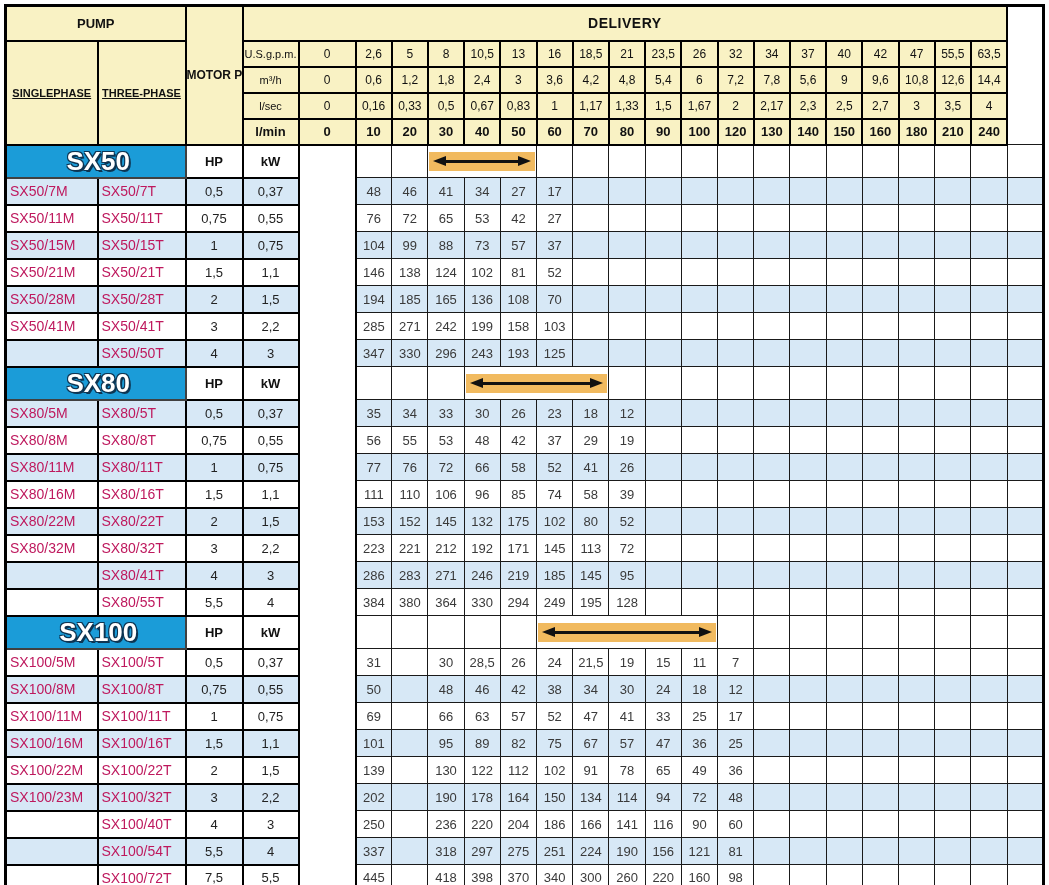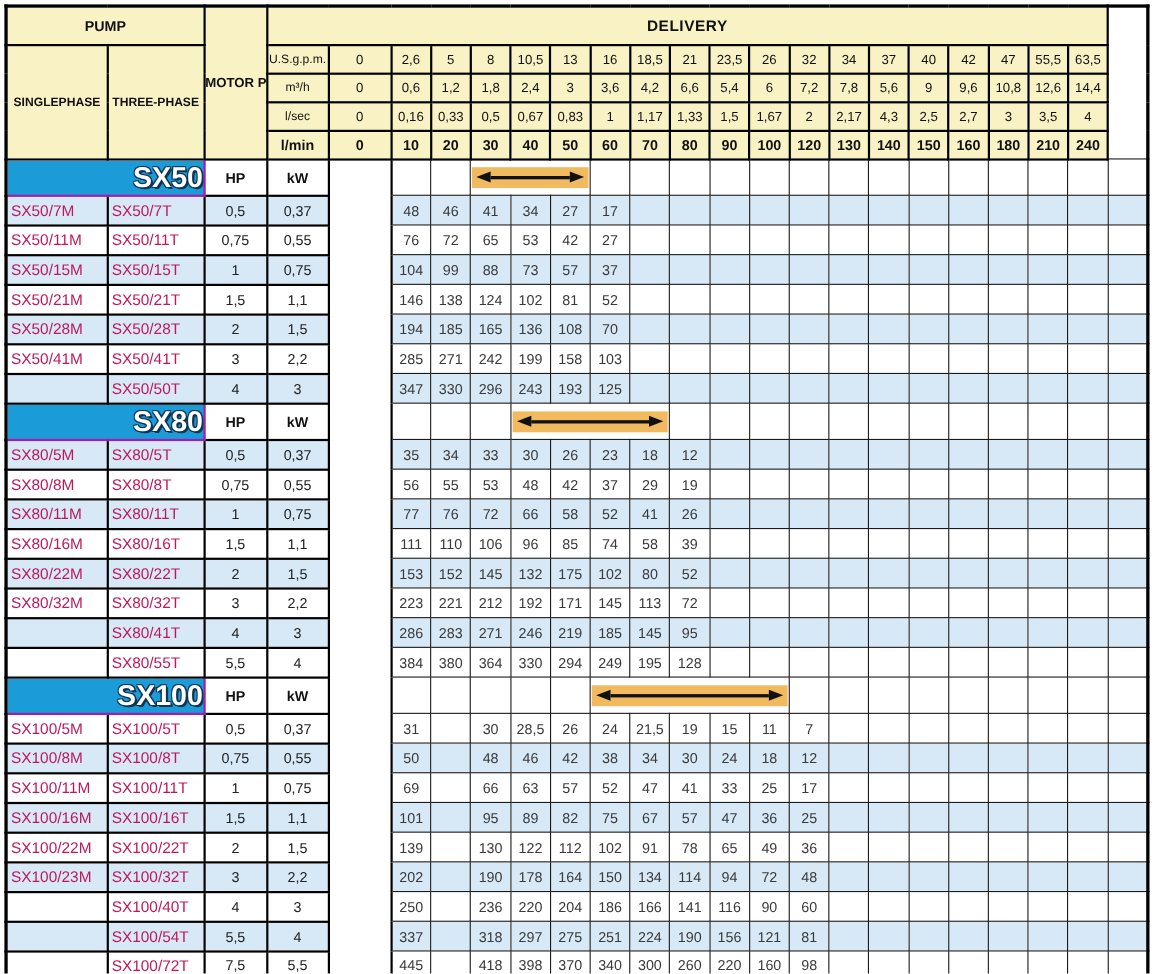--- a/index.html
+++ b/index.html
@@ -15,32 +15,32 @@
     padding:4px;font-family:"Liberation Sans",sans-serif;
   }
   table{border-collapse:collapse;table-layout:fixed;width:1041px;border:3px solid #000;}
   td{overflow:hidden;white-space:nowrap;vertical-align:middle;text-align:center;box-sizing:border-box;padding:0;}
 
   
   .hd{background:var(--header_bg);border:2px solid #000;color:#111;}
   .c-pump{font-weight:bold;font-size:13px;}
   .c-motor{font-weight:bold;font-size:12px;}
   .c-delivery{font-weight:bold;font-size:14px;letter-spacing:.5px;}
-  .c-single,.c-three{font-weight:bold;font-size:11px;}
+  .c-single,.c-three{font-weight:bold;font-size:11px;text-decoration:underline;}
   .unit-label{font-size:11px;}
   .unit-value{font-size:12px;}
   tr.r-delivery{height:35px;}
   tr.r-unit{height:26px;}
   tr.r-lmin td{font-weight:bold;font-size:13px;}
 
   
   tr.section-row{height:30px;}
   .section-name{
-    background:var(--section_header_bg);border:2px solid #a21caf;
-    text-align:right;padding-left:5px;color:#fff;font-weight:bold;font-size:26px;
+    background:var(--section_header_bg);border:2px solid #404040;
+    text-align:center;padding-left:5px;color:#fff;font-weight:bold;font-size:26px;
     text-shadow:-1px -1px 0 #0e3552,1px -1px 0 #0e3552,-1px 1px 0 #0e3552,1px 1px 0 #0e3552,2px 2px 0 #0e3552;
   }
   .hp-label,.kw-label{font-weight:bold;font-size:13px;background:#fff;border:2px solid #000;color:#111;}
   .hcell{background:#fff;border:1px solid var(--grid);}
   .arrow-cell{padding:4px 1px;}
   .arrow-bar{height:19px;background:var(--arrow_bg);display:flex;align-items:center;padding:0 4px;}
   .arrow-line{flex:1;height:3px;background:#111;}
   .tri-l{width:0;height:0;border-top:5px solid transparent;border-bottom:5px solid transparent;border-right:13px solid #111;}
   .tri-r{width:0;height:0;border-top:5px solid transparent;border-bottom:5px solid transparent;border-left:13px solid #111;}
 
@@ -101,21 +101,21 @@
       <tr class="r-unit" id="unit-row-1">
           <td class="hd unit-label">m³/h</td>
           <td class="hd unit-value">0</td>
           <td class="hd unit-value">0,6</td>
           <td class="hd unit-value">1,2</td>
           <td class="hd unit-value">1,8</td>
           <td class="hd unit-value">2,4</td>
           <td class="hd unit-value">3</td>
           <td class="hd unit-value">3,6</td>
           <td class="hd unit-value">4,2</td>
-          <td class="hd unit-value">6,6</td>
+          <td class="hd unit-value">4,8</td>
           <td class="hd unit-value">5,4</td>
           <td class="hd unit-value">6</td>
           <td class="hd unit-value">7,2</td>
           <td class="hd unit-value">7,8</td>
           <td class="hd unit-value">5,6</td>
           <td class="hd unit-value">9</td>
           <td class="hd unit-value">9,6</td>
           <td class="hd unit-value">10,8</td>
           <td class="hd unit-value">12,6</td>
           <td class="hd unit-value">14,4</td>
@@ -128,21 +128,21 @@
           <td class="hd unit-value">0,5</td>
           <td class="hd unit-value">0,67</td>
           <td class="hd unit-value">0,83</td>
           <td class="hd unit-value">1</td>
           <td class="hd unit-value">1,17</td>
           <td class="hd unit-value">1,33</td>
           <td class="hd unit-value">1,5</td>
           <td class="hd unit-value">1,67</td>
           <td class="hd unit-value">2</td>
           <td class="hd unit-value">2,17</td>
-          <td class="hd unit-value">4,3</td>
+          <td class="hd unit-value">2,3</td>
           <td class="hd unit-value">2,5</td>
           <td class="hd unit-value">2,7</td>
           <td class="hd unit-value">3</td>
           <td class="hd unit-value">3,5</td>
           <td class="hd unit-value">4</td>
         </tr>
       <tr class="r-unit r-lmin" id="unit-row-3">
           <td class="hd unit-label">l/min</td>
           <td class="hd unit-value">0</td>
           <td class="hd unit-value">10</td>

